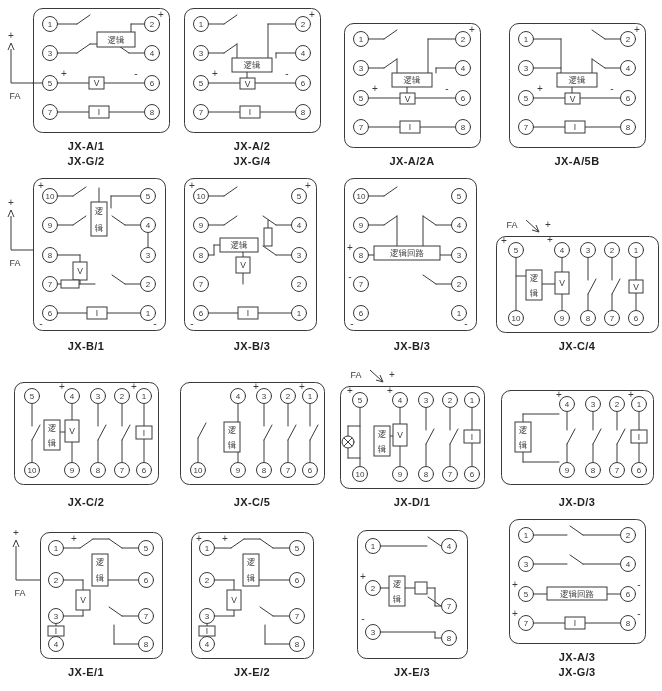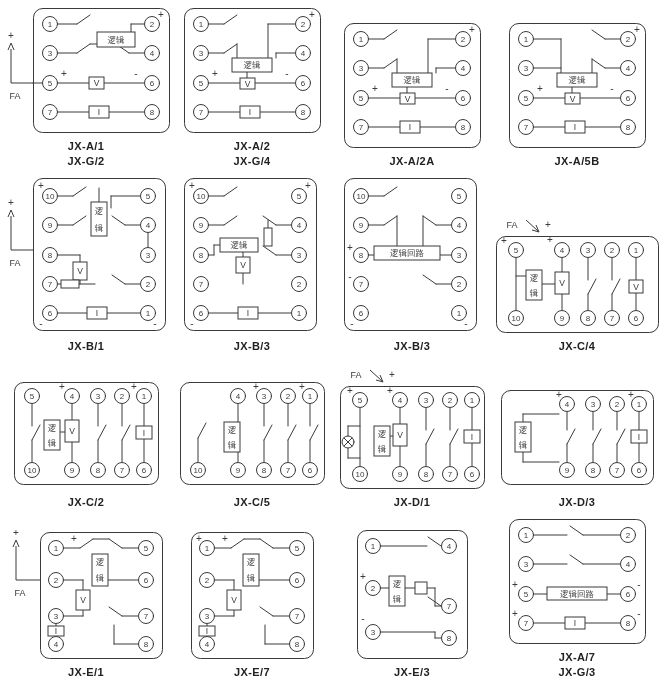--- a/index.html
+++ b/index.html
@@ -750,21 +750,21 @@
           <text x="106" y="51" text-anchor="middle" font-size="8" fill="#3a3a3a" stroke="none">6</text>
           <circle cx="106" cy="84" r="7.5" fill="#fff"></circle>
           <text x="106" y="87" text-anchor="middle" font-size="8" fill="#3a3a3a" stroke="none">7</text>
           <circle cx="106" cy="112" r="7.5" fill="#fff"></circle>
           <text x="106" y="115" text-anchor="middle" font-size="8" fill="#3a3a3a" stroke="none">8</text>
           <text x="34" y="10" text-anchor="middle" font-size="10" fill="#3a3a3a" stroke="none">+</text>
           <text x="8" y="10" text-anchor="middle" font-size="10" fill="#3a3a3a" stroke="none">+</text>
         </g>
       </svg>
       <div class="labels">
-        <div class="dlabel">JX-E/7</div>
+        <div class="dlabel">JX-E/2</div>
       </div>
     </div>
     <div class="cell">
       <svg width="118" height="134" viewBox="0 0 118 134">
         <g transform="translate(4,2)" stroke="#3a3a3a" fill="none" stroke-width="1" stroke-linecap="round">
           <rect x="0.5" y="0.5" width="110" height="128" rx="9" fill="none"></rect>
           <line x1="24" y1="16" x2="70" y2="16"></line>
           <line x1="24" y1="58" x2="32" y2="58"></line>
           <line x1="48" y1="58" x2="58" y2="58"></line>
           <line x1="70" y1="58" x2="78" y2="58"></line>
@@ -832,17 +832,17 @@
           <text x="17" y="107" text-anchor="middle" font-size="8" fill="#3a3a3a" stroke="none">7</text>
           <circle cx="119" cy="104" r="7.5" fill="#fff"></circle>
           <text x="119" y="107" text-anchor="middle" font-size="8" fill="#3a3a3a" stroke="none">8</text>
           <text x="6" y="69" text-anchor="middle" font-size="10" fill="#3a3a3a" stroke="none">+</text>
           <text x="130" y="69" text-anchor="middle" font-size="10" fill="#3a3a3a" stroke="none">-</text>
           <text x="6" y="98" text-anchor="middle" font-size="10" fill="#3a3a3a" stroke="none">+</text>
           <text x="130" y="98" text-anchor="middle" font-size="10" fill="#3a3a3a" stroke="none">-</text>
         </g>
       </svg>
       <div class="labels">
-        <div class="dlabel">JX-A/7</div>
+        <div class="dlabel">JX-A/3</div>
         <div class="dlabel">JX-G/3</div>
       </div>
     </div>
   </div>
 
 </body></html>

